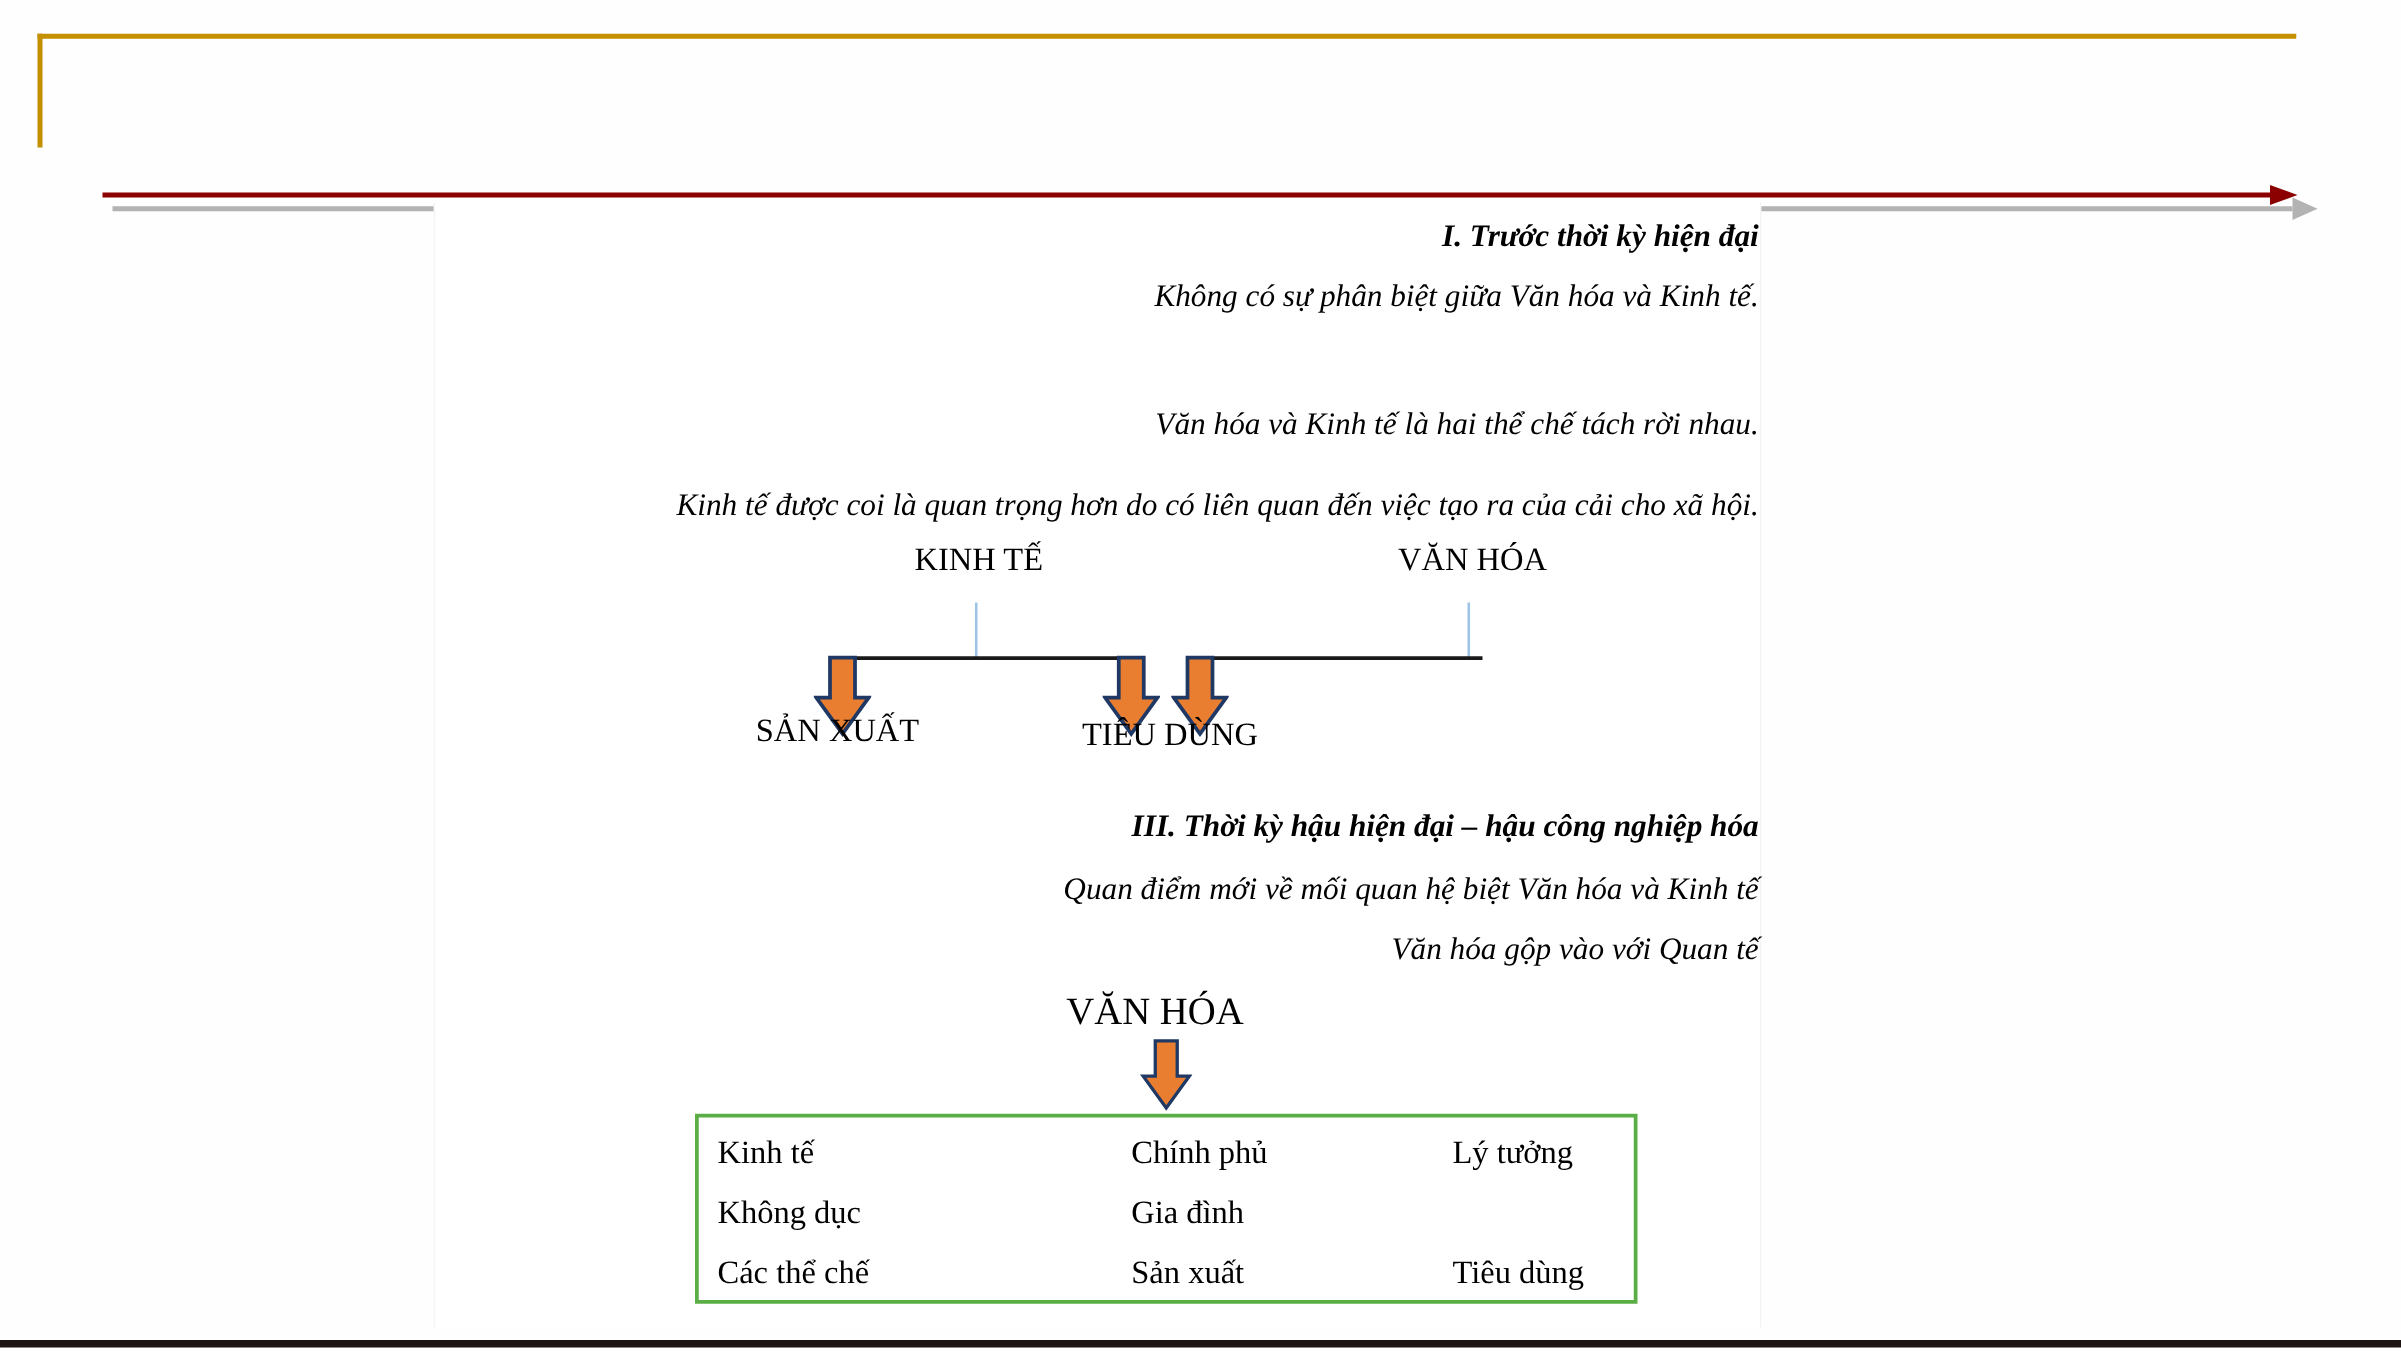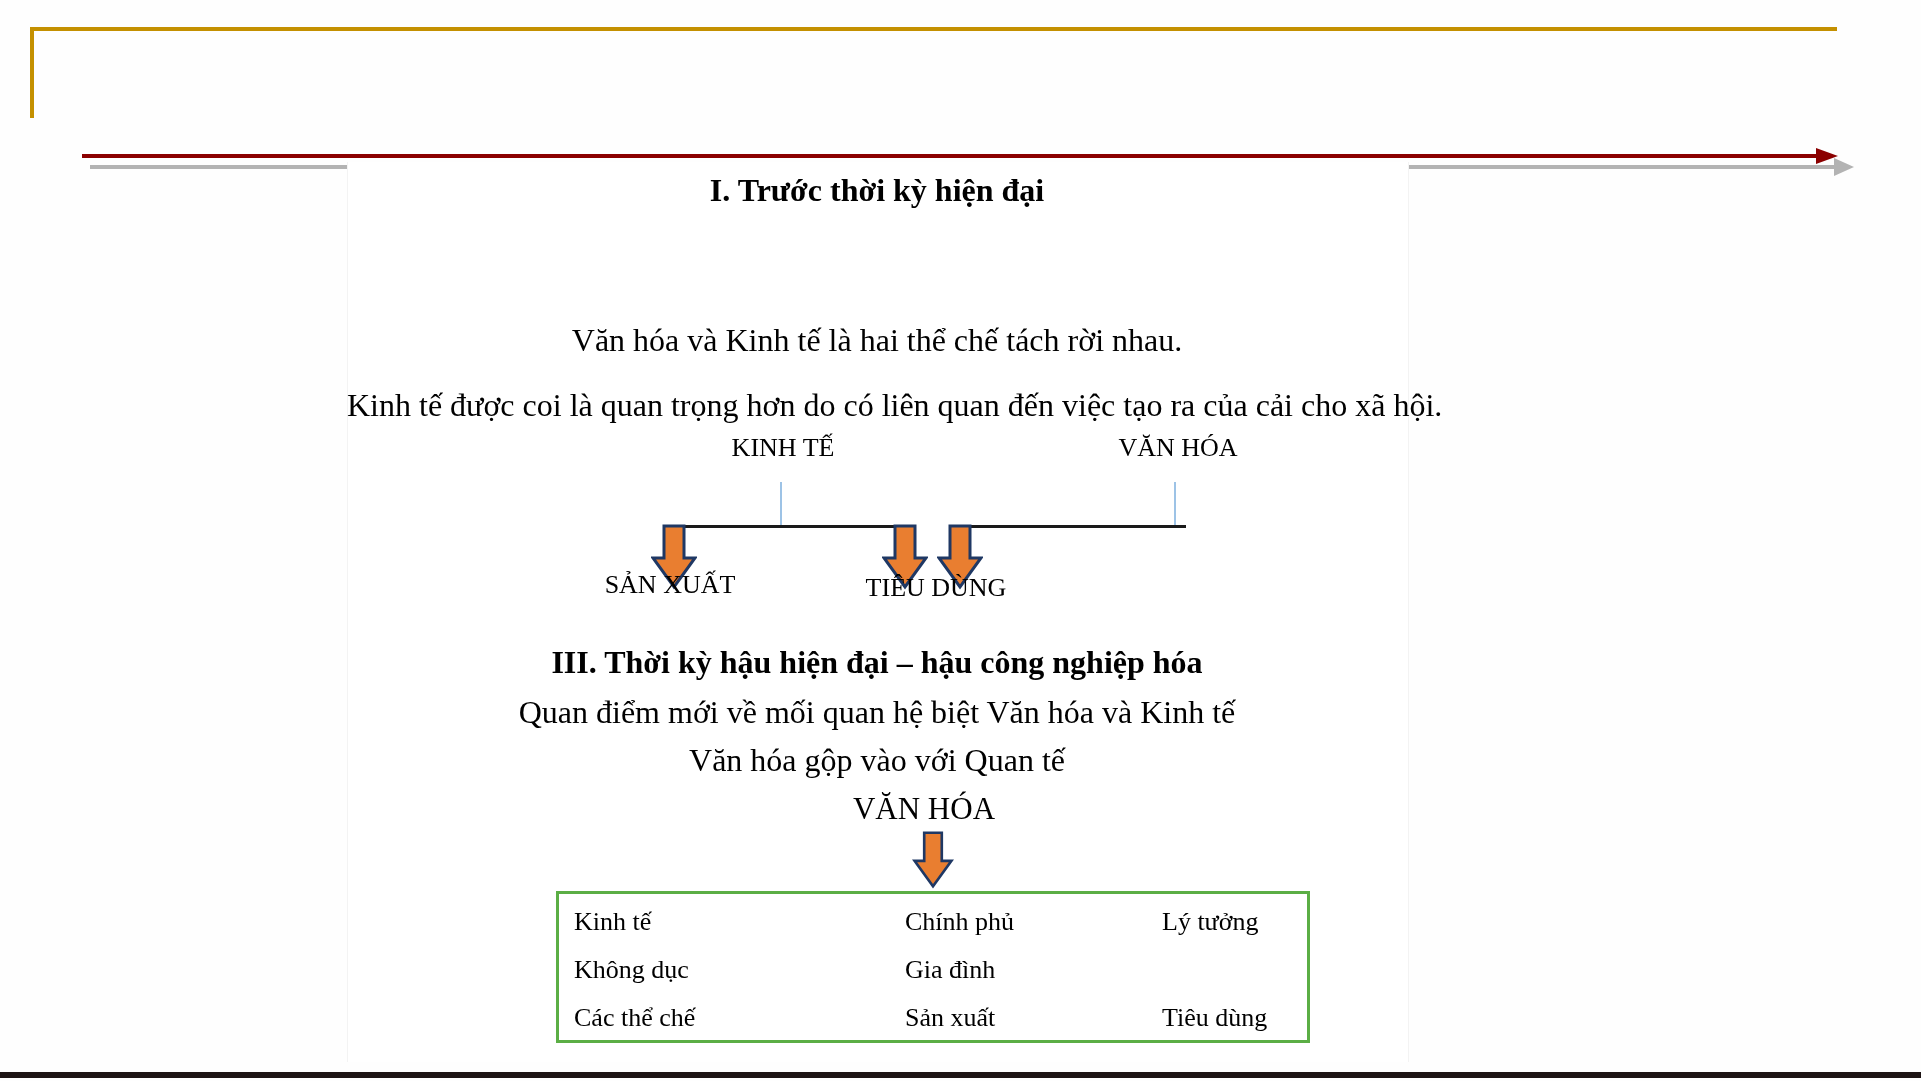--- a/index.html
+++ b/index.html
@@ -17,21 +17,21 @@
   .gray-head{position:absolute;left:1834px;top:158px;width:0;height:0;
     border-left:20px solid #B3B3B3;border-top:9px solid transparent;border-bottom:9px solid transparent;}
   .bottom-bar{position:absolute;left:0;top:1072px;width:1921px;height:6px;background:#1d1414;}
 
   
   .panel{position:absolute;left:347px;top:162px;width:1060px;height:900px;background:#ffffff;
     border-left:1px solid #f3f3f3;border-right:1px solid #f3f3f3;}
 
   
   .tline{position:absolute;left:347px;width:1060px;height:50px;line-height:50px;
-    text-align:center;font-size:32px;white-space:nowrap;}
+    text-align:right;font-size:25px;white-space:nowrap;font-style:italic;}
   .bold{font-weight:bold;}
   .t-s1h{top:165px;} .t-s1l1{top:213px;}
   .t-s2h{top:264px;} .t-s2l1{top:315px;} .t-s2l2{top:380px;}
   .t-s3h{top:637px;} .t-s3l1{top:687px;} .t-s3l2{top:735px;}
 
   
   .dlabel{position:absolute;width:200px;text-align:center;font-size:26px;line-height:36px;white-space:nowrap;}
   .l-kinhte{left:683px;top:430px;}
   .l-vanhoa{left:1078px;top:430px;}
   .l-sanxuat{left:570px;top:567px;}
@@ -63,20 +63,21 @@
   <div class="gold-top"></div>
   <div class="gold-left"></div>
   <div class="red-line"></div>
   <div class="red-head"></div>
   <div class="gray-line"></div>
   <div class="gray-head"></div>
 
   <div class="panel"></div>
 
   <div class="tline t-s1h bold">I. Trước thời kỳ hiện đại</div>
+  <div class="tline t-s1l1">Không có sự phân biệt giữa Văn hóa và Kinh tế.</div>
 
   <div class="tline t-s2l1">Văn hóa và Kinh tế là hai thể chế tách rời nhau.</div>
   <div class="tline t-s2l2">Kinh tế được coi là quan trọng hơn do có liên quan đến việc tạo ra của cải cho xã hội.</div>
 
   <div class="dlabel l-kinhte">KINH TẾ</div>
   <div class="dlabel l-vanhoa">VĂN HÓA</div>
   <div class="vline v1"></div>
   <div class="vline v2"></div>
   <div class="hline h1"></div>
   <div class="hline h2"></div>

